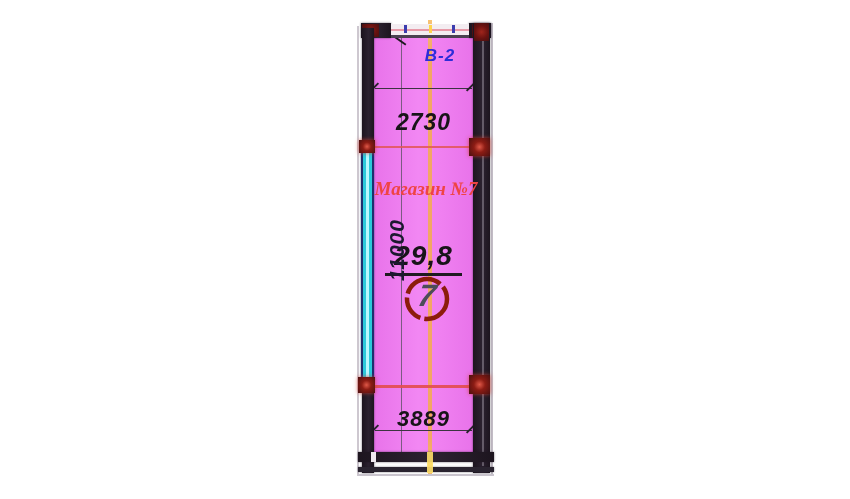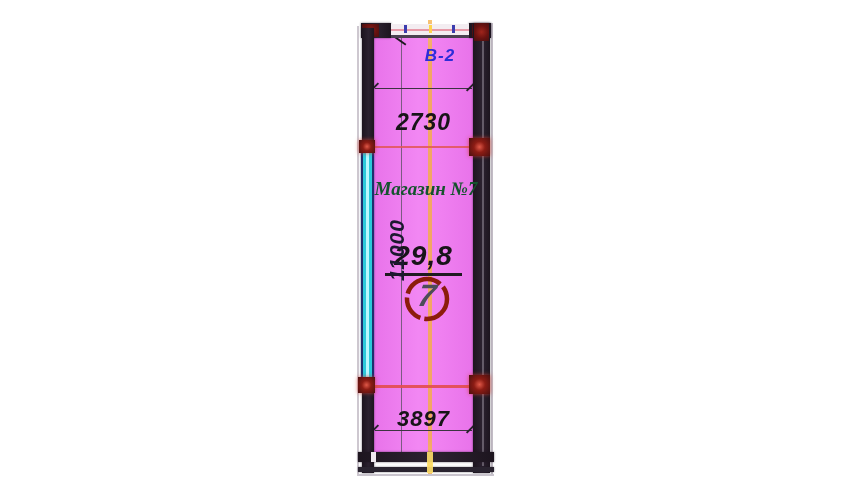--- a/index.html
+++ b/index.html
@@ -72,21 +72,21 @@
   .opening-pink-line { position:absolute; left:0; top:5px; width:100%; height:2px; background:#e79aa8; }
   .opening-sill { position:absolute; left:0; top:11px; width:100%; height:3px; background:#4a4150; }
   .opening-tick { position:absolute; top:1px; width:3px; height:8px; }
   .tick-blue { background:#3c3cae; }
   .tick-yellow { background:#ffd34d; }
 
   
   .txt { position:absolute; text-align:center; font-style:italic; font-weight:bold; color:#181418; }
   .unit-label { left:19px; top:28px; width:99px; font-size:17px; color:#2d2dd9; letter-spacing:1px;padding-left:33px; }
   .dim-top { left:19px; top:45px; width:99px; font-size:23px; letter-spacing:1px;margin-top:46px; }
-  .room-name { left:12px; top:160px; width:118px; font-family:"Liberation Serif", serif; font-size:19px; color:#14532d; }
+  .room-name { left:12px; top:160px; width:118px; font-family:"Liberation Serif", serif; font-size:19px; color:#ef4444; }
   .area-wrap { left:19px; top:186px; width:99px; }
   .area-wrap span { display:inline-block; font-size:28px; font-style:italic; font-weight:bold;
     padding:0 9px 1px; border-bottom:3px solid #1f1a20; letter-spacing:1px;margin-top:36px; }
   .dim-height { left:42px; top:232px; transform:translate(-50%,-50%) rotate(-90deg);
     white-space:nowrap; font-size:21px; color:#1c1830; letter-spacing:1px; }
   .dim-bottom { left:19px; top:388px; width:99px; font-size:22px; letter-spacing:1px; }
 
   
   .badge { left:48px; top:257px; width:48px; height:48px; }
   .badge svg { position:absolute; left:0; top:0; }
@@ -148,21 +148,21 @@
     <div class="abs bottom-light"></div>
     <div class="abs centerline-bottom-glow"></div>
 
     <div class="txt unit-label">В-2</div>
     <div class="txt dim-top">2730</div>
     <div class="txt room-name">Магазин №7</div>
     <div class="txt area-wrap">
       <span>29,8</span>
     </div>
     <div class="txt dim-height">11000</div>
-    <div class="txt dim-bottom">3897</div>
+    <div class="txt dim-bottom">3889</div>
 
     <div class="abs badge">
       <svg width="48" height="48" viewBox="0 0 48 48">
         <circle cx="24" cy="24" r="20" fill="none" stroke="#8c1c0c" stroke-width="4.5" stroke-dasharray="34 4 26 4 40 4 14 3" stroke-linecap="butt"></circle>
       </svg>
       <div class="num">7</div>
     </div>
 
   </div>
 </div>

